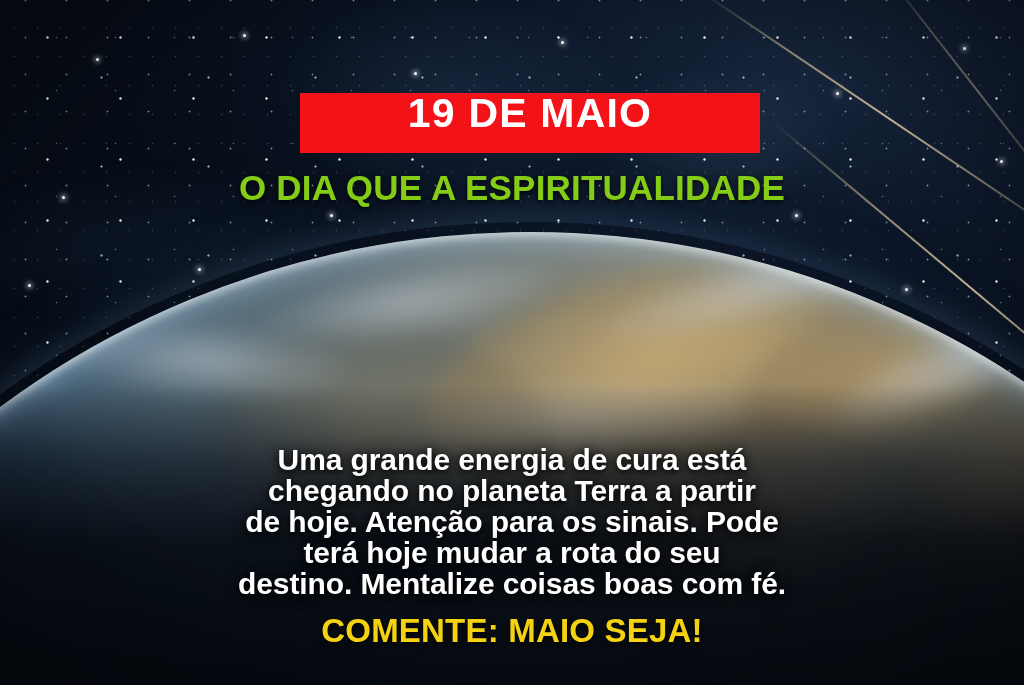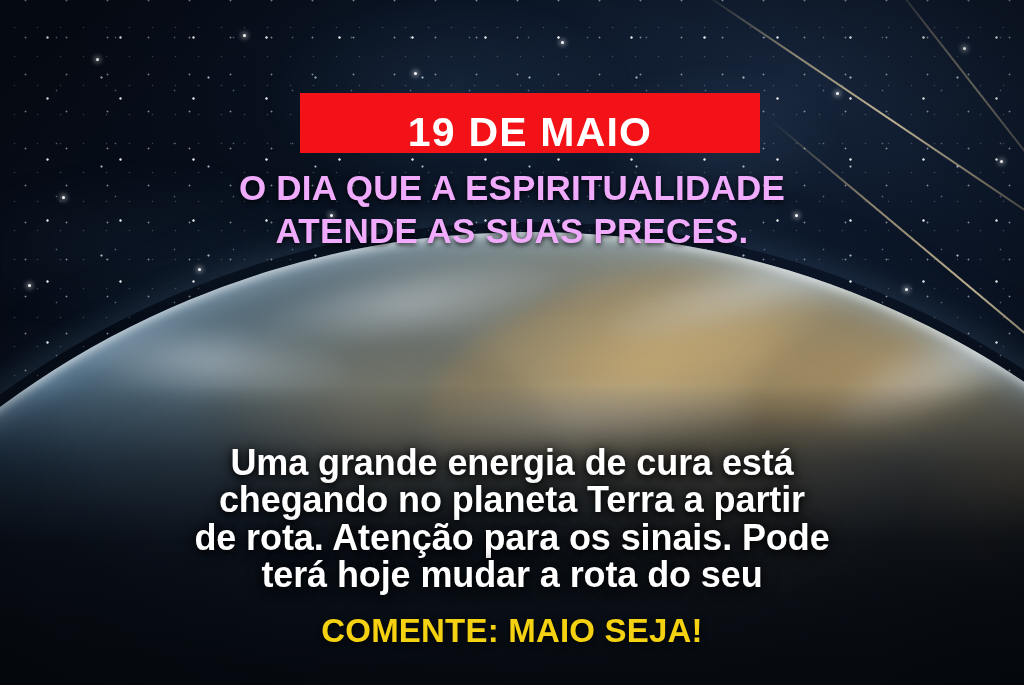--- a/index.html
+++ b/index.html
@@ -224,53 +224,53 @@
   }
 
   .date-banner {
     position: absolute;
     left: 300px;
     top: 93px;
     width: 460px;
     height: 60px;
     background: #F31217;
     display: flex;
-    align-items: flex-end;
+    align-items: flex-start;
     justify-content: center;
   }
   .date-banner-text {
     color: #ffffff;
     font-size: 41px;
     font-weight: 800;
     letter-spacing: 1.2px;
     line-height: 1;
     white-space: nowrap;
   }
 
   .headline {
     position: absolute;
     left: 0; right: 0;
     top: 166px;
     text-align: center;
-    color: #f0abfc;
+    color: #84cc16;
     font-size: 35px;
     font-weight: 800;
     line-height: 1.23;
     letter-spacing: 0.2px;
     text-shadow: 0 2px 5px rgba(0,0,0,0.78);
   }
   .headline .hl-line { display: block; white-space: nowrap; }
 
   .body-copy {
     position: absolute;
     left: 0; right: 0;
     top: 444px;
     text-align: center;
     color: #FFFFFF;
-    font-size: 36px;
+    font-size: 30px;
     font-weight: 700;
     line-height: 1.035;
     letter-spacing: -0.1px;
     text-shadow: 0 2px 7px rgba(0,0,0,0.9), 0 0 16px rgba(0,0,0,0.75);
   }
   .body-copy .bc-line { display: block; white-space: nowrap; }
 
   .cta {
     position: absolute;
     left: 0; right: 0;
@@ -337,26 +337,26 @@
   <div class="edge-vignette"></div>
 
   <div class="content">
 
     <div class="date-banner">
       <span class="date-banner-text">19 DE MAIO</span>
     </div>
 
     <div class="headline">
       <span class="hl-line">O DIA QUE A ESPIRITUALIDADE</span>
-      <span class="hl-line">ATENDE AS SUAS PRECES.</span>
     </div>
 
     <div class="body-copy">
       <span class="bc-line">Uma grande energia de cura está</span>
       <span class="bc-line">chegando no planeta Terra a partir</span>
-      <span class="bc-line">de rota. Atenção para os sinais. Pode</span>
+      <span class="bc-line">de hoje. Atenção para os sinais. Pode</span>
       <span class="bc-line">terá hoje mudar a rota do seu</span>
+      <span class="bc-line">destino. Mentalize coisas boas com fé.</span>
     </div>
 
     <div class="cta">COMENTE: MAIO SEJA!</div>
 
   </div>
 </div>
 
 </body></html>

